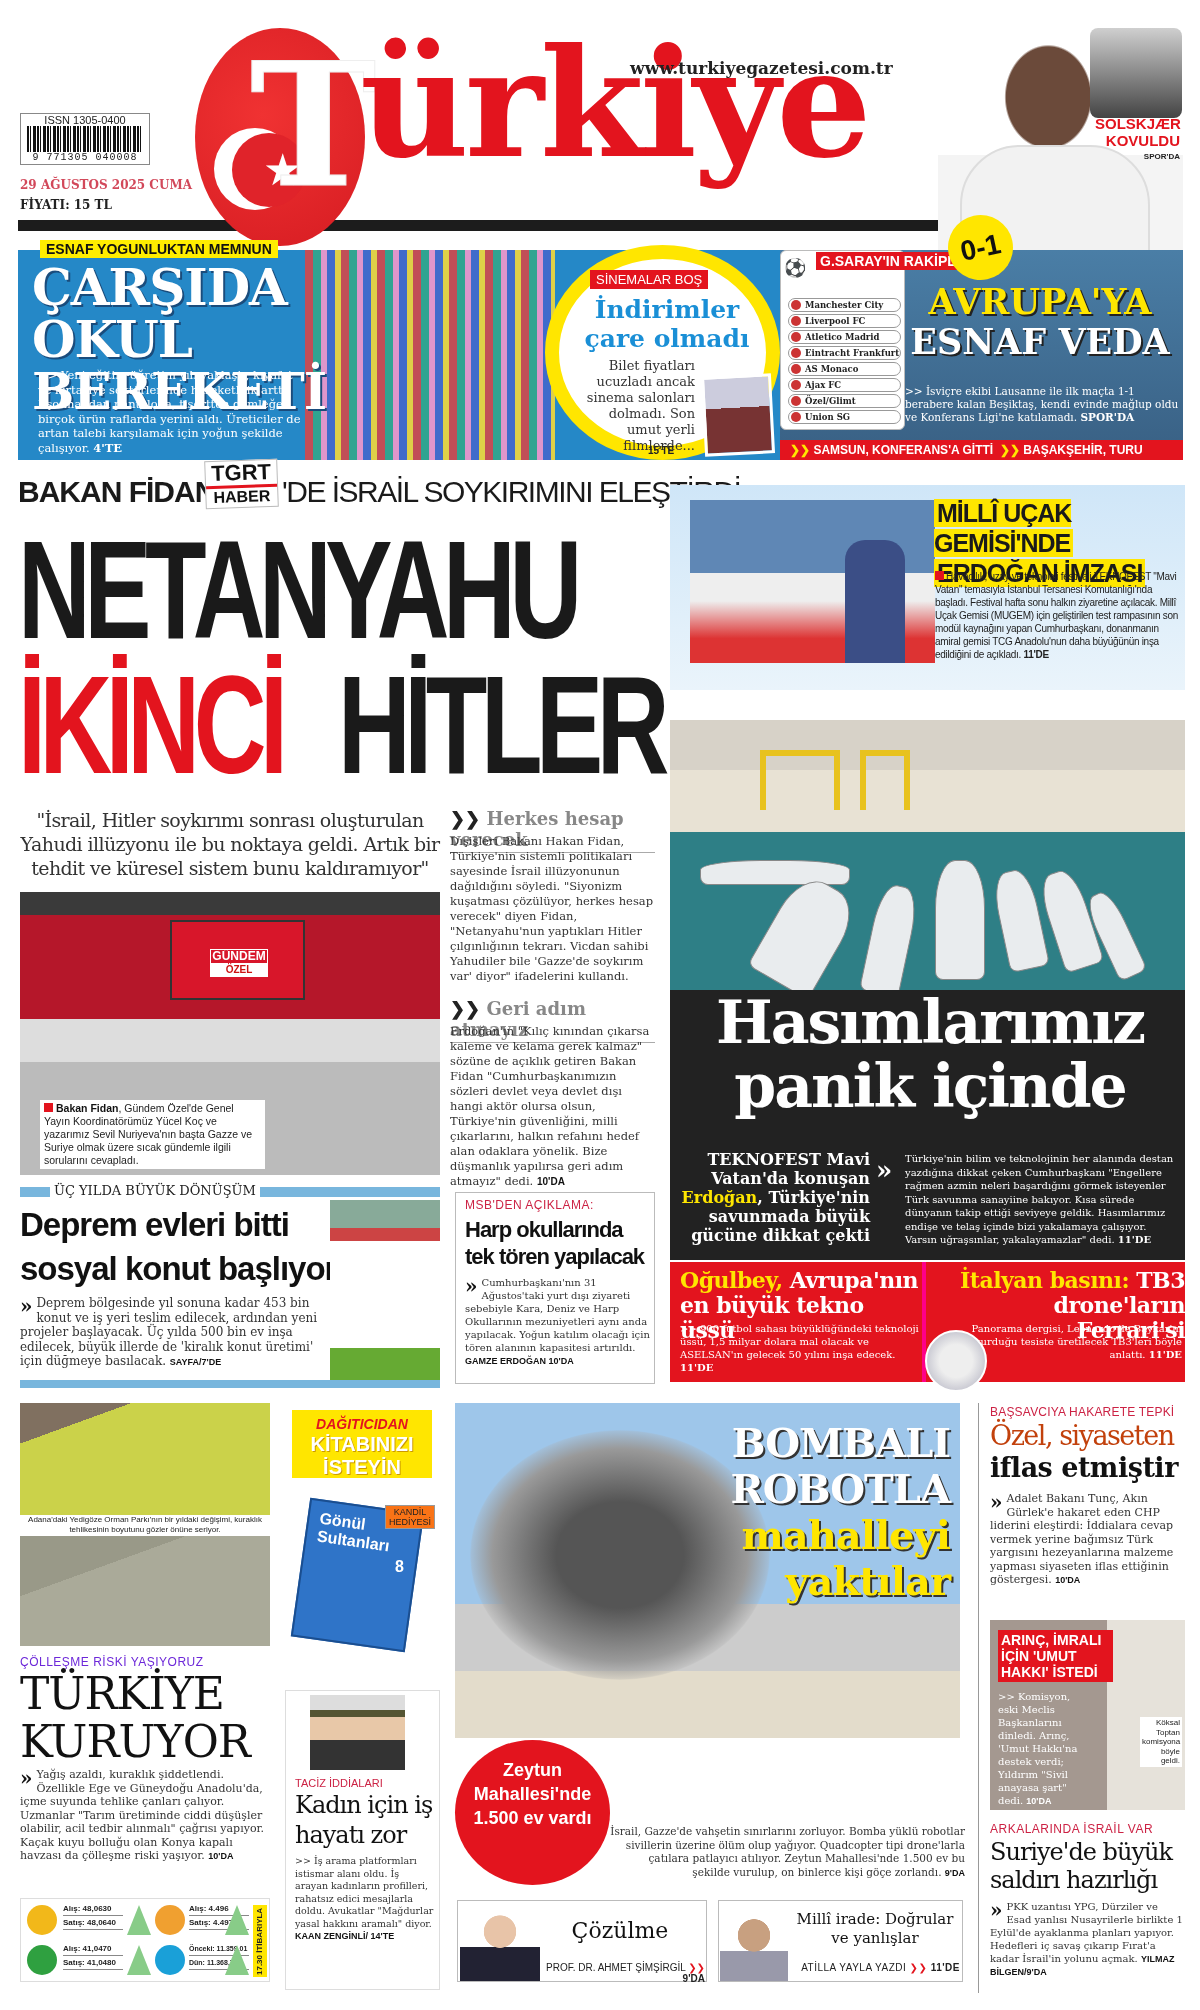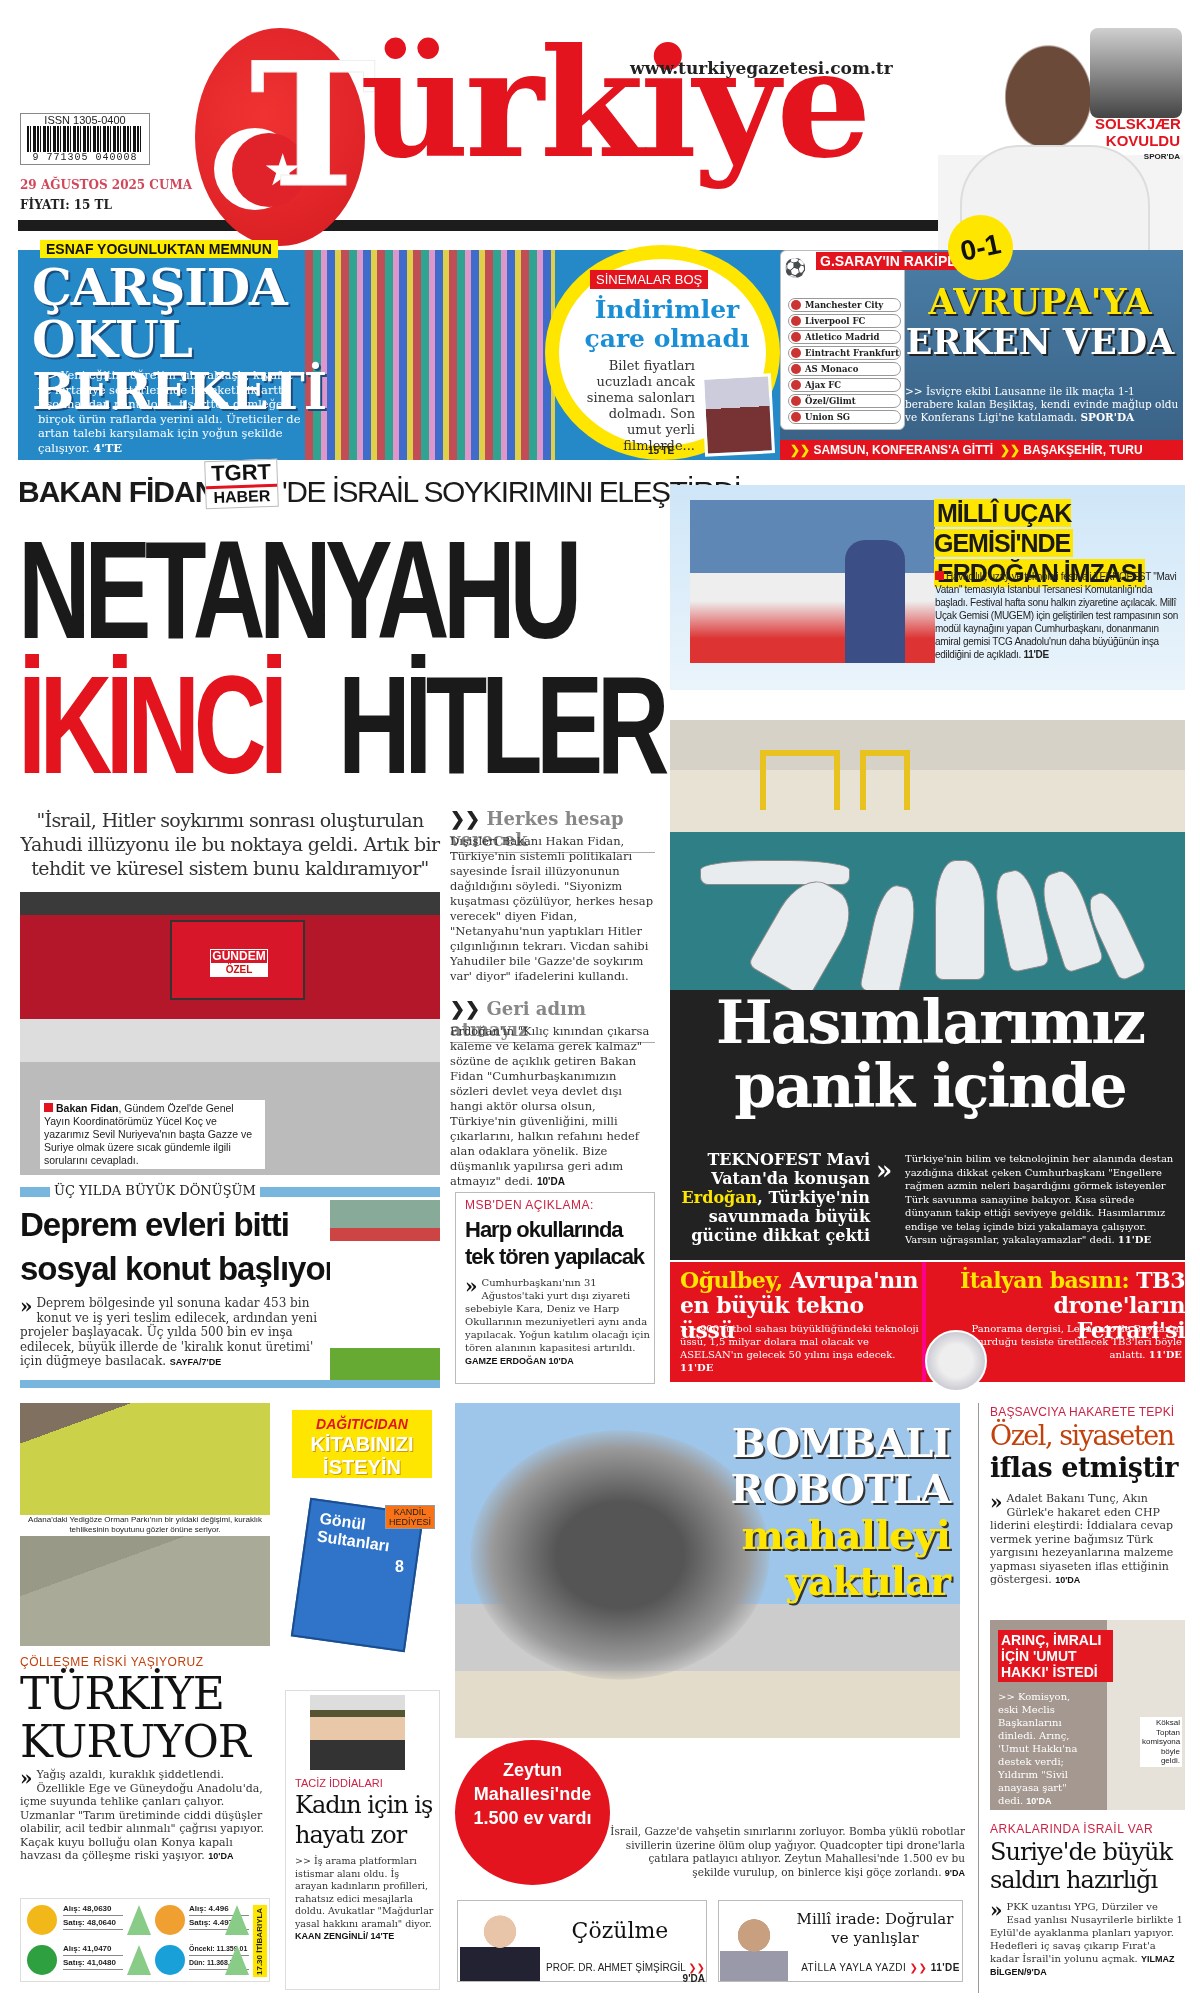--- a/index.html
+++ b/index.html
@@ -111,21 +111,21 @@
 #deprem-bar2{left:20px;top:1380px;width:420px;height:8px;background:#78b6dd}
 
 #harp-box{left:455px;top:1192px;width:200px;height:192px;border:1px solid #bbb}
 #harp-tag{left:465px;top:1198px;font:12px "Liberation Sans",sans-serif;color:#c24;letter-spacing:.5px}
 #harp-head{left:465px;top:1216px;font:900 22px "Liberation Sans",sans-serif;color:#111;line-height:27px;font-stretch:condensed;letter-spacing:-1px;width:190px}
 #harp-body{left:465px;top:1276px;width:185px;font:10px "DejaVu Serif",serif;color:#333;line-height:13px}
 
 #field1{left:20px;top:1403px;width:250px;height:112px;background:linear-gradient(160deg,#807060 0 20%,#cbd24a 20% 100%)}
 #field-cap{left:20px;top:1515px;width:250px;background:#fff;text-align:center;font:8px "Liberation Sans",sans-serif;color:#222;line-height:10px}
 #field2{left:20px;top:1536px;width:250px;height:110px;background:linear-gradient(160deg,#998 0 30%,#aa9 30%)}
-#coll-tag{left:20px;top:1655px;font:12px "Liberation Sans",sans-serif;color:#c2410c;letter-spacing:.5px}
+#coll-tag{left:20px;top:1655px;font:12px "Liberation Sans",sans-serif;color:#6d28d9;letter-spacing:.5px}
 #turkiye-kur{left:20px;top:1670px;font:44px "DejaVu Serif",serif;color:#111;line-height:48px;letter-spacing:-1px}
 #coll-body{left:20px;top:1768px;width:255px;font:11px "DejaVu Serif",serif;color:#333;line-height:13.5px}
 #market{left:20px;top:1898px;width:250px;height:84px;border:1px solid #ddd;background:#fff}
 .mk-ic{position:absolute;width:30px;height:30px;border-radius:50%}
 .mk-row{position:absolute;font:bold 8px "Liberation Sans",sans-serif;color:#222;border-bottom:1px solid #888;width:60px;line-height:12px}
 .mk-arrow{position:absolute;width:0;height:0;border-left:12px solid transparent;border-right:12px solid transparent;border-bottom:30px solid #8c8}
 #mk-since{position:absolute;right:2px;top:6px;width:14px;height:72px;background:#ffe600;writing-mode:vertical-rl;transform:rotate(180deg);font:bold 8px "Liberation Sans",sans-serif;text-align:center;line-height:14px}
 #kitap-sign{left:292px;top:1410px;width:140px;height:68px;background:#ffe600;text-align:center}
 #kitap-sign .a{font:bold italic 14px "Liberation Sans",sans-serif;color:#e3141e;line-height:17px;padding-top:6px}
 #kitap-sign .b{font:900 20px "Liberation Sans",sans-serif;color:#fff;line-height:23px;text-shadow:1px 1px 0 #c90;font-stretch:condensed}
@@ -218,21 +218,21 @@
   <li><span class="ic"></span><span>Atletico Madrid</span></li>
   <li><span class="ic"></span><span>Eintracht Frankfurt</span></li>
   <li><span class="ic"></span><span>AS Monaco</span></li>
   <li><span class="ic"></span><span>Ajax FC</span></li>
   <li><span class="ic"></span><span>Özel/Glimt</span></li>
   <li><span class="ic"></span><span>Union SG</span></li>
 </ul>
 
 <div id="score" class="abs">0-1</div>
 <div id="avrupa" class="abs">AVRUPA'YA</div>
-<div id="erken" class="abs">ERKEN VEDA</div>
+<div id="erken" class="abs">ESNAF VEDA</div>
 <div id="avrupa-body" class="abs"><span>&gt;&gt; İsviçre ekibi Lausanne ile ilk maçta 1-1 berabere kalan Beşiktaş, kendi evinde mağlup oldu ve Konferans Ligi'ne katılamadı.</span> <b>SPOR'DA</b></div>
 <div id="redbar" class="abs">
   <span class="ch">❯❯</span> <span>SAMSUN, KONFERANS'A GİTTİ</span>
   &nbsp;<span class="ch">❯❯</span> <span>BAŞAKŞEHİR, TURU GEÇEMEDİ</span>
 </div>
 
 <div id="bakan" class="abs">BAKAN FİDAN</div>
 <div id="tgrt" class="abs">
   <div class="a">TGRT</div>
   <div class="b">HABER</div>

